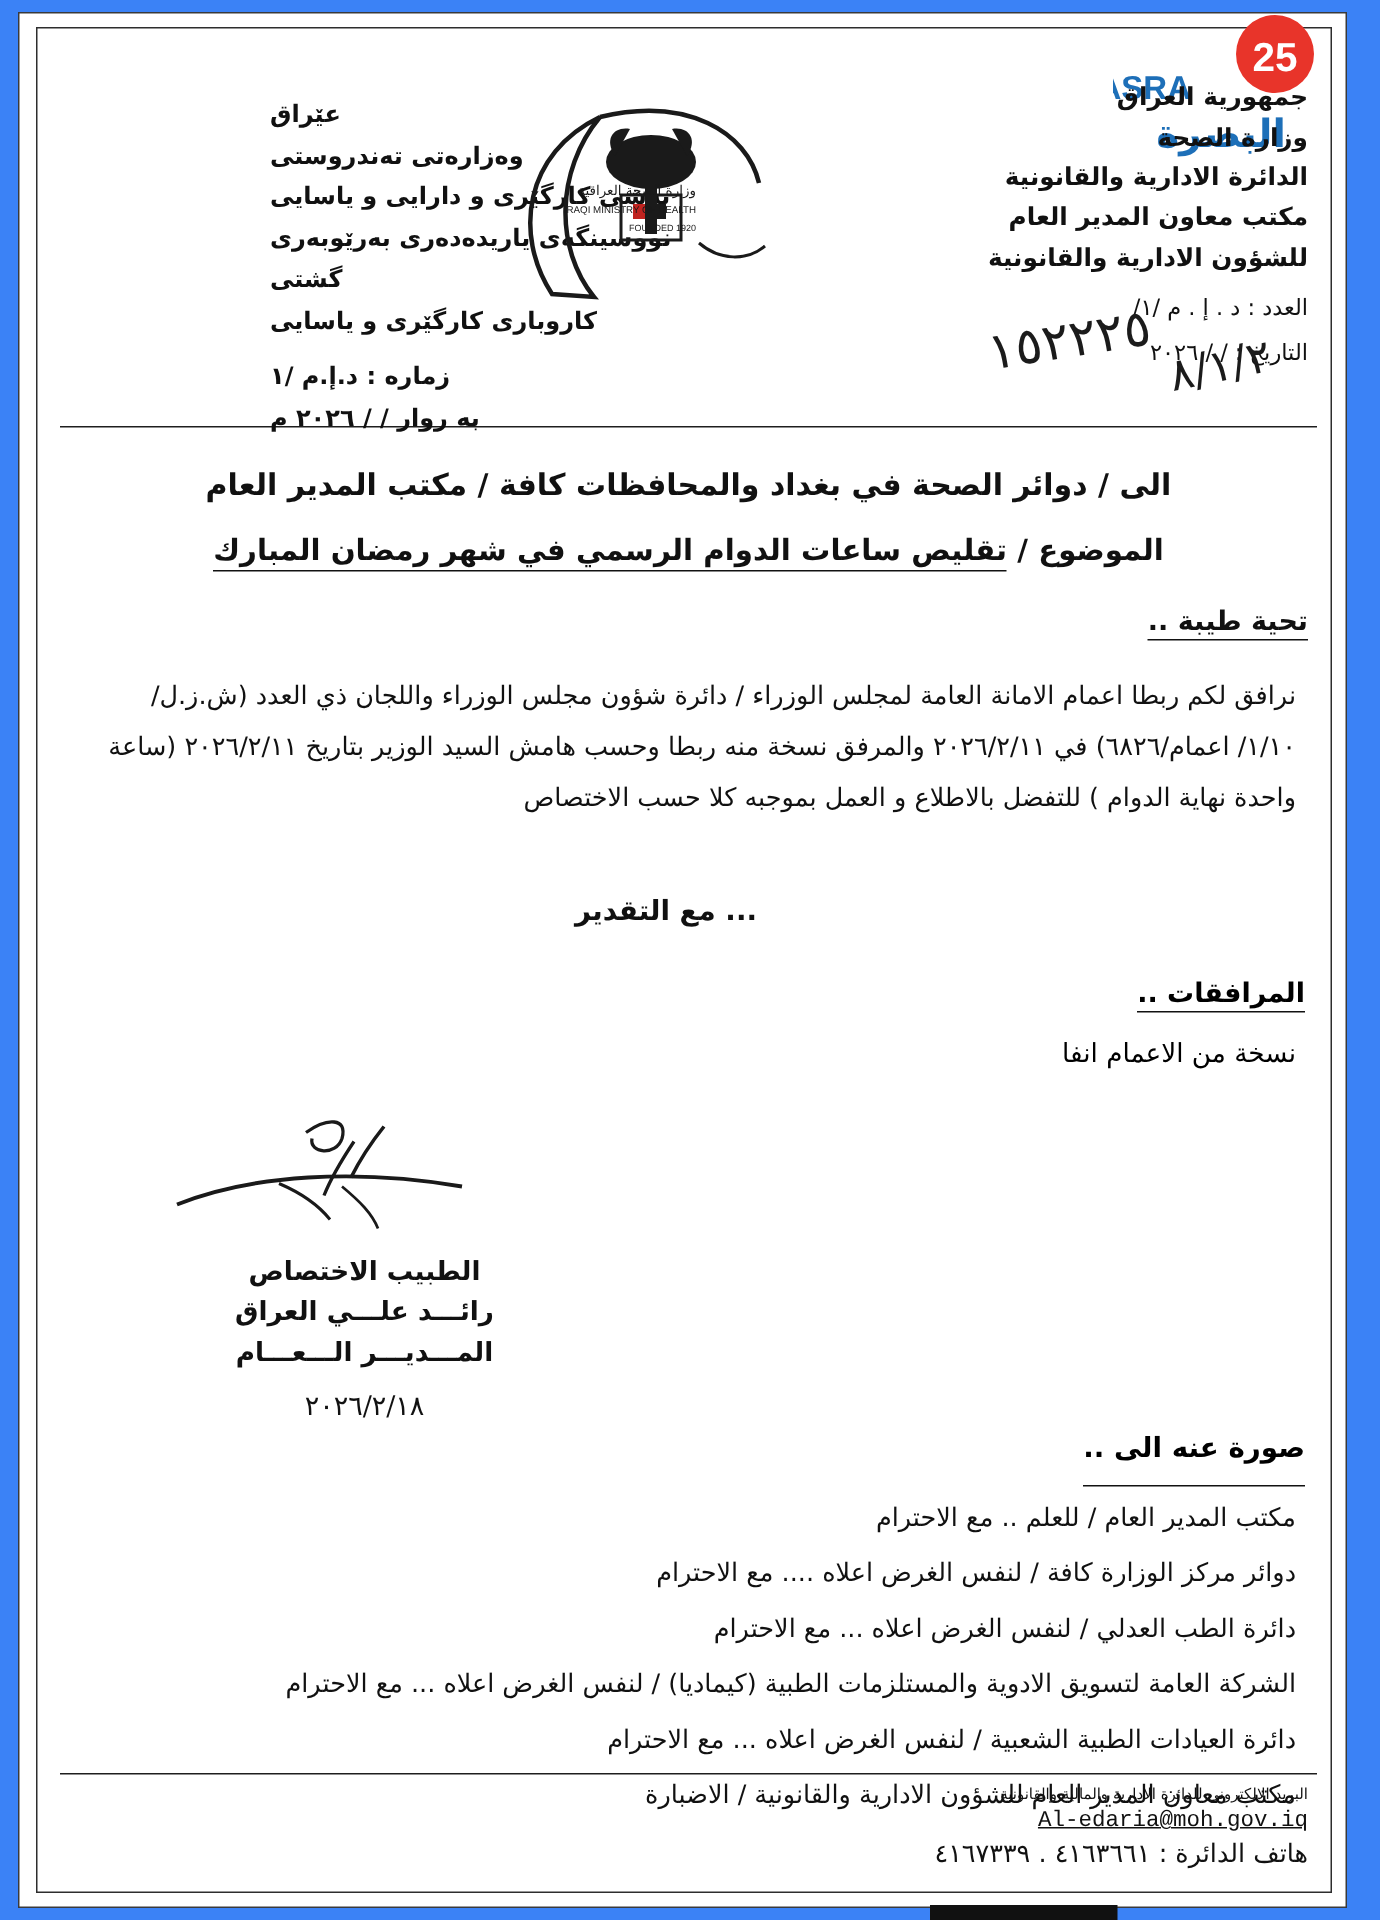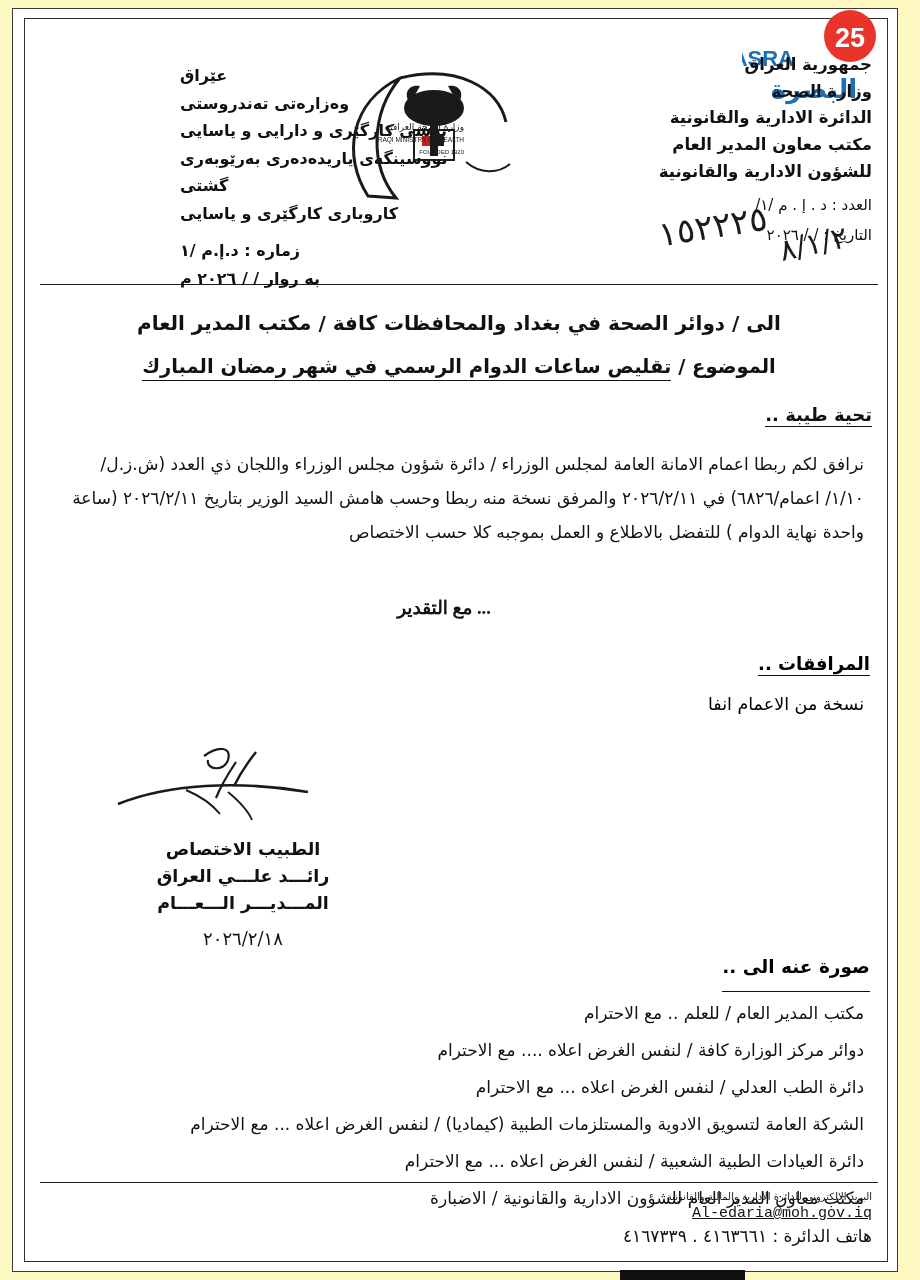--- a/index.html
+++ b/index.html
@@ -10,21 +10,21 @@
   body {
     width: 920px;
     height: 1280px;
     position: relative;
     font-family: "DejaVu Sans", sans-serif;
     overflow: hidden;
   }
   .page {
     position: absolute;
     inset: 0;
-    background: #fef9c3;
+    background: #3b82f6;
   }
   
   .scan-frame {
     position: absolute;
     left: 12px;
     top: 8px;
     width: 884px;
     height: 1262px;
     border: 1px solid #3a3a3a;
     background: #ffffff;
@@ -170,21 +170,20 @@
     color: #111;
     padding: 0 14px 0 30px;
   }
   .regards {
     margin-top: 48px;
     text-align: center;
     font-size: 18.5px;
     font-weight: 700;
     color: #111;
     padding-right: 30px;
-    font-family: Liberation Serif, serif;
   }
   .attach-title {
     margin-top: 34px;
     text-align: right;
     font-size: 18px;
     font-weight: 700;
     padding-right: 8px;
   }
   .attach-title .u { border-bottom: 1.4px solid #111; padding-bottom: 1px; }
   .attach-item {

